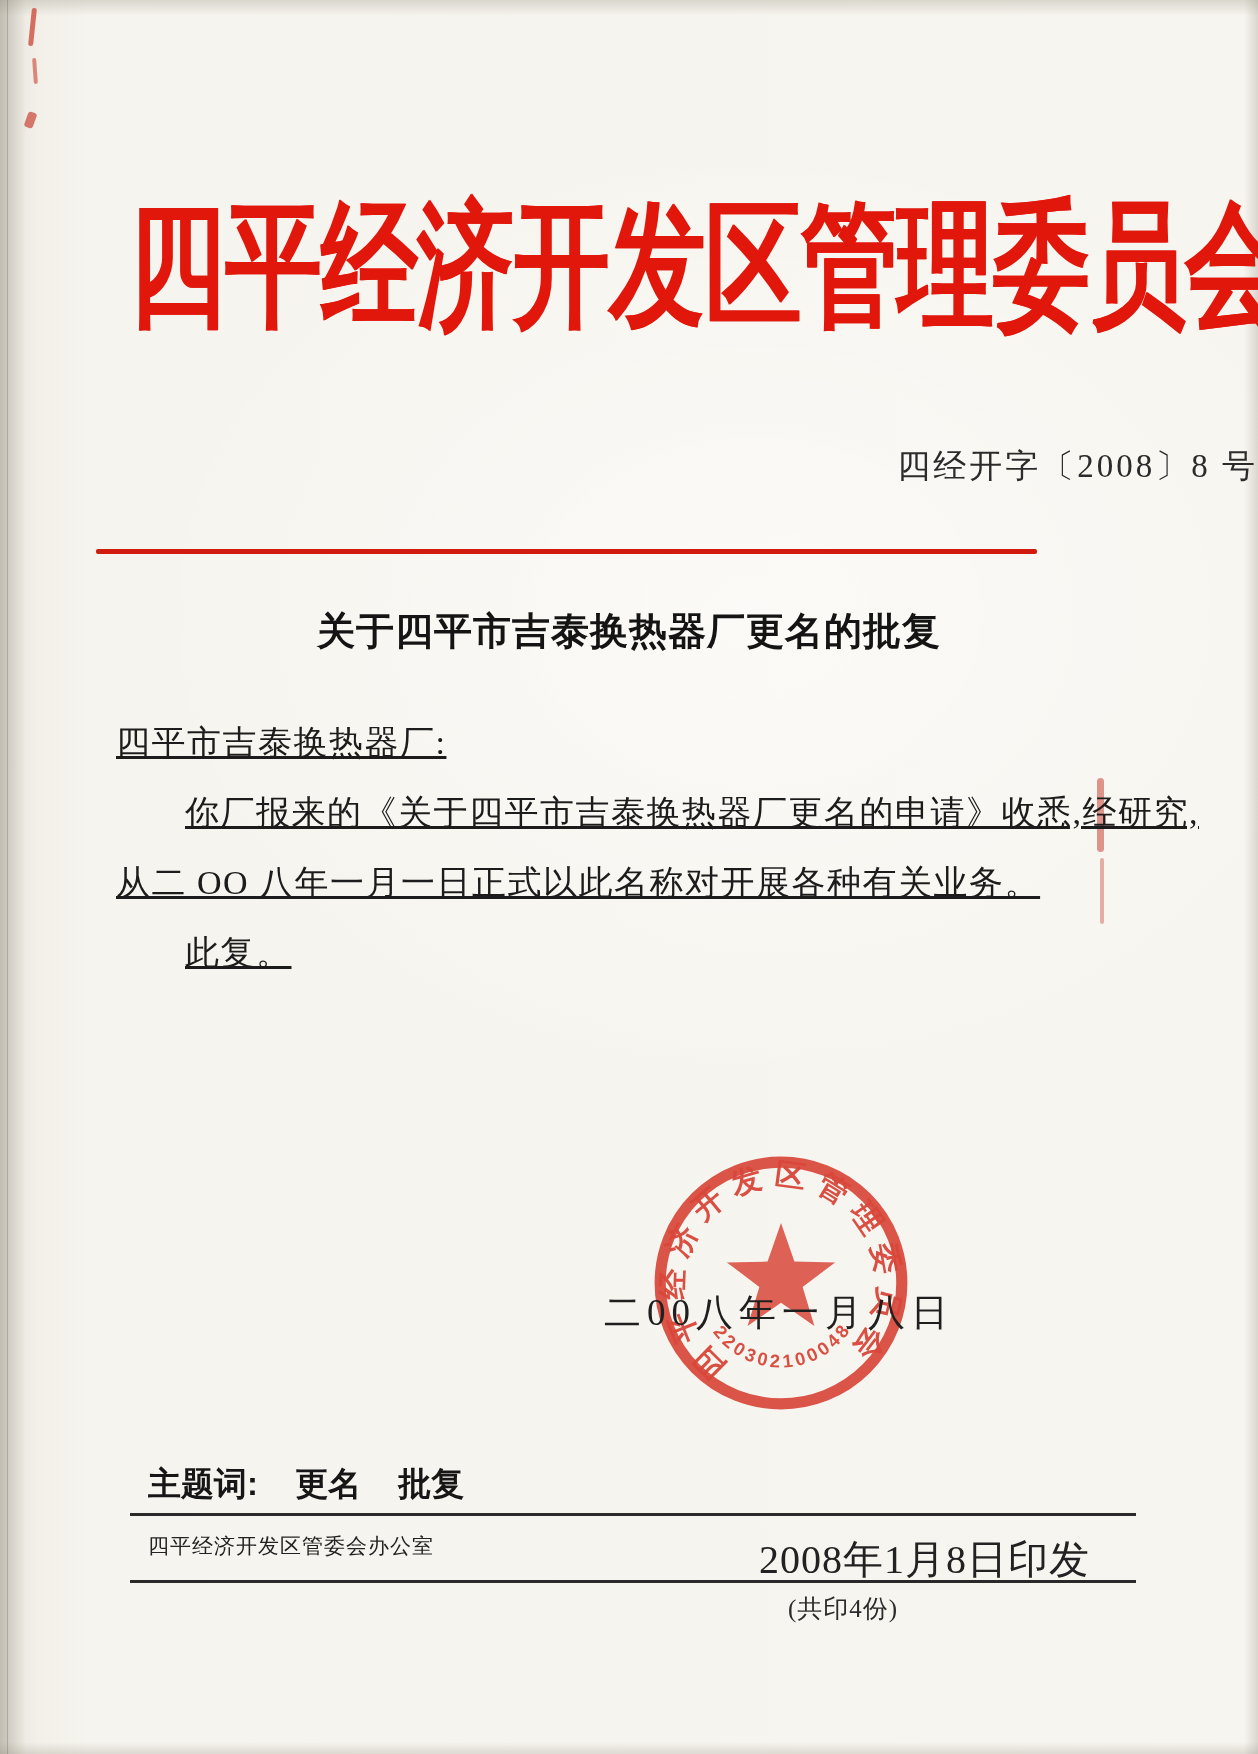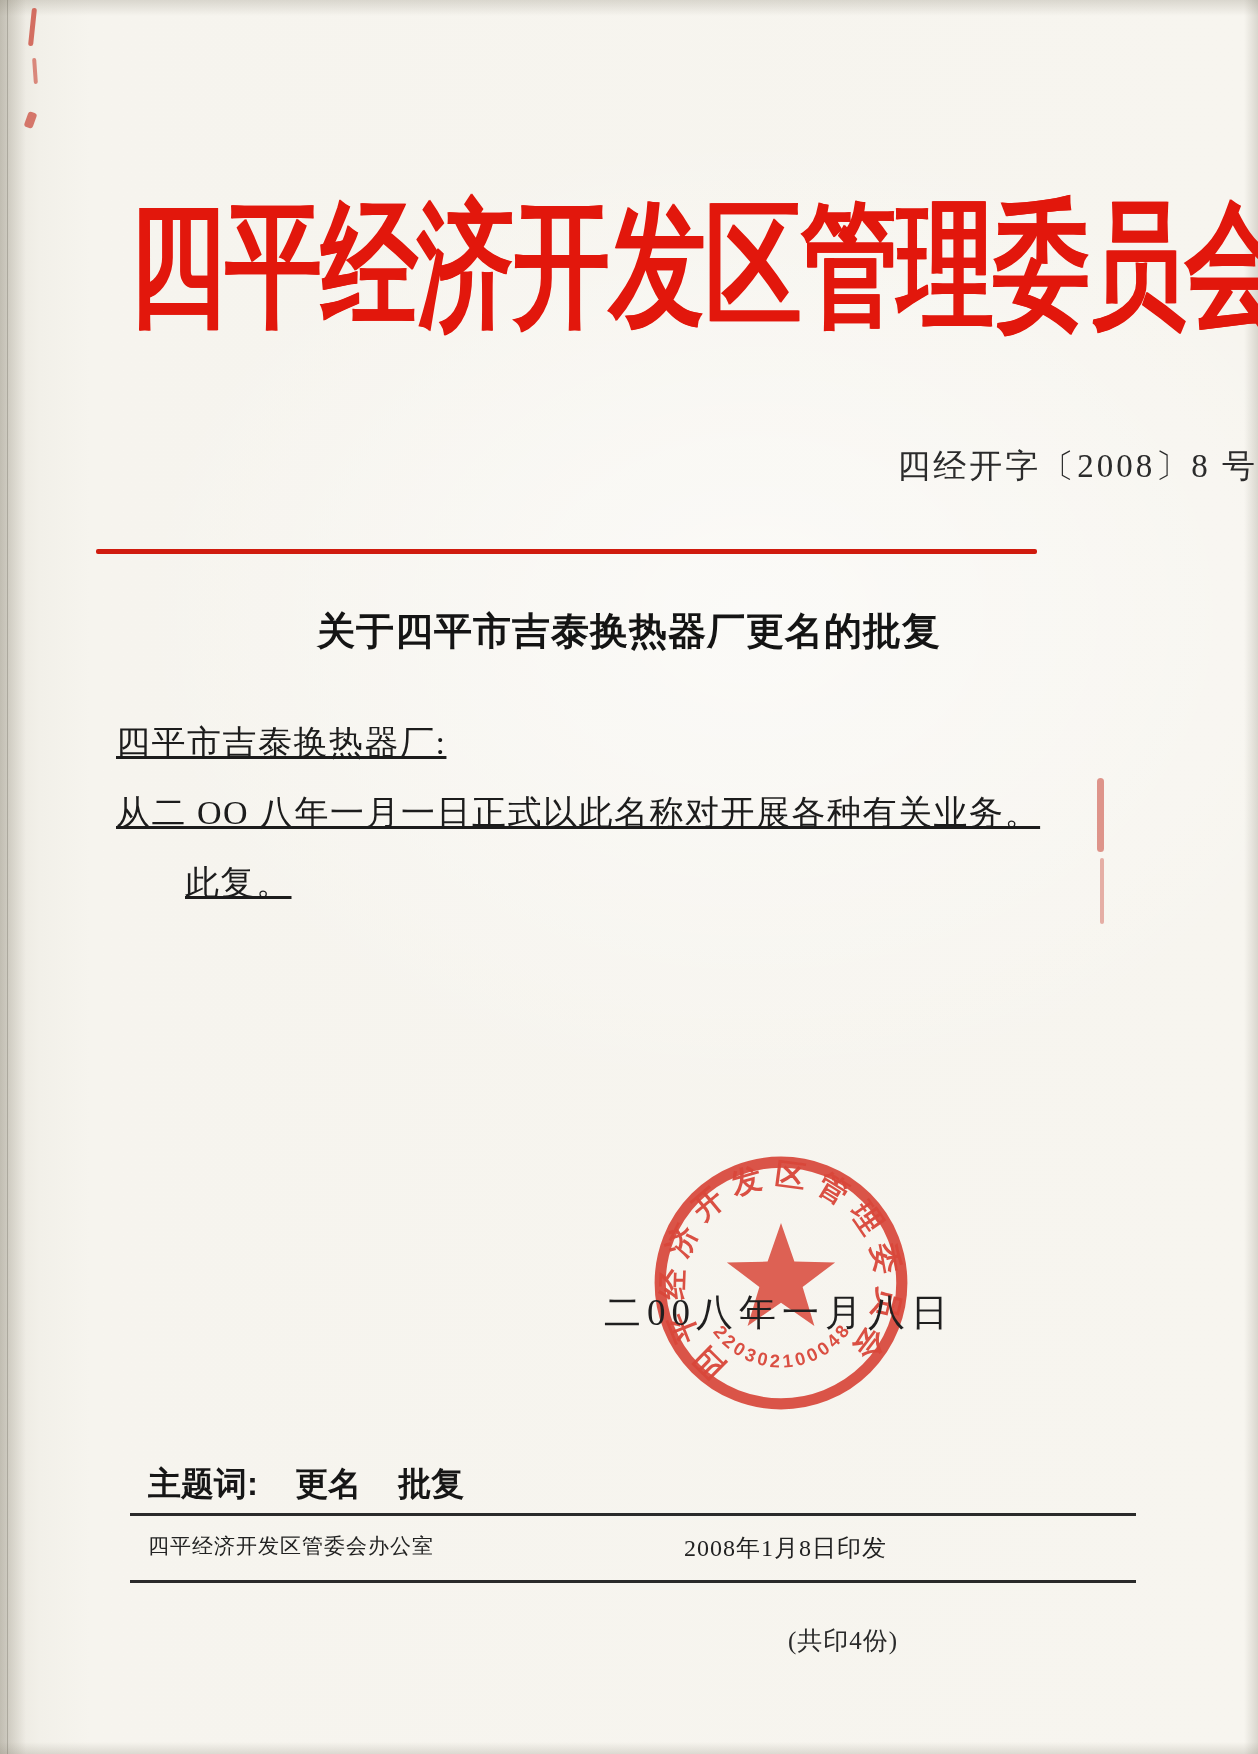--- a/index.html
+++ b/index.html
@@ -70,26 +70,26 @@
   }
   .footer-subject .term{margin-left:28px;}
   .rule{position:absolute;left:130px;width:1006px;height:3px;background:#2a2a2a;}
   .rule-top{top:1513px;}
   .rule-bottom{top:1580px;}
   .issuer{
     position:absolute;left:148px;top:1532px;
     font-size:21px;color:#222;letter-spacing:1px;white-space:nowrap;
   }
   .print-date{
-    position:absolute;left:684px;top:1532px;
-    font-size:24px;color:#222;letter-spacing:1px;white-space:nowrap;
+    position:absolute;left:759px;top:1532px;
+    font-size:40px;color:#222;letter-spacing:1px;white-space:nowrap;
   }
   .copies{
     position:absolute;left:788px;top:1592px;
-    font-size:25px;color:#2a2a2a;letter-spacing:1px;white-space:nowrap;margin-top:32px;
+    font-size:25px;color:#2a2a2a;letter-spacing:1px;white-space:nowrap;
   }
 
   
   .mark{position:absolute;background:#c94334;border-radius:3px;}
   .mark-a{left:30px;top:8px;width:5px;height:38px;opacity:.75;transform:rotate(6deg);}
   .mark-b{left:33px;top:58px;width:4px;height:26px;opacity:.6;transform:rotate(-4deg);}
   .mark-c{left:26px;top:112px;width:9px;height:16px;opacity:.7;transform:rotate(20deg);}
   .mark-d{left:1097px;top:778px;width:7px;height:74px;opacity:.55;border-radius:6px;}
   .mark-e{left:1100px;top:858px;width:4px;height:66px;opacity:.4;border-radius:6px;}
 </style>
@@ -112,20 +112,21 @@
   <div class="org-title">四平经济开发区管理委员会文件</div>
 
   <div class="doc-number">四经开字〔2008〕8 号</div>
 
   <div class="red-rule"></div>
 
   <div class="doc-title">关于四平市吉泰换热器厂更名的批复</div>
 
   <div class="body-block">
     <div class="line">四平市吉泰换热器厂:</div>
+    <div class="line indent">你厂报来的《关于四平市吉泰换热器厂更名的申请》收悉,经研究,</div>
     <div class="line">从二 OO 八年一月一日正式以此名称对开展各种有关业务。</div>
     <div class="line indent">此复。</div>
   </div>
 
   <div class="issue-date">二00八年一月八日</div>
 
   <svg class="seal" viewBox="0 0 262 262">
     <defs>
       <path id="sealArc" d="M131,227 A96,96 0 1 1 131,35 A96,96 0 1 1 131,227" fill="none"></path>
       <path id="numArc" d="M61,175 A82,82 0 0 0 201,175" fill="none"></path>

